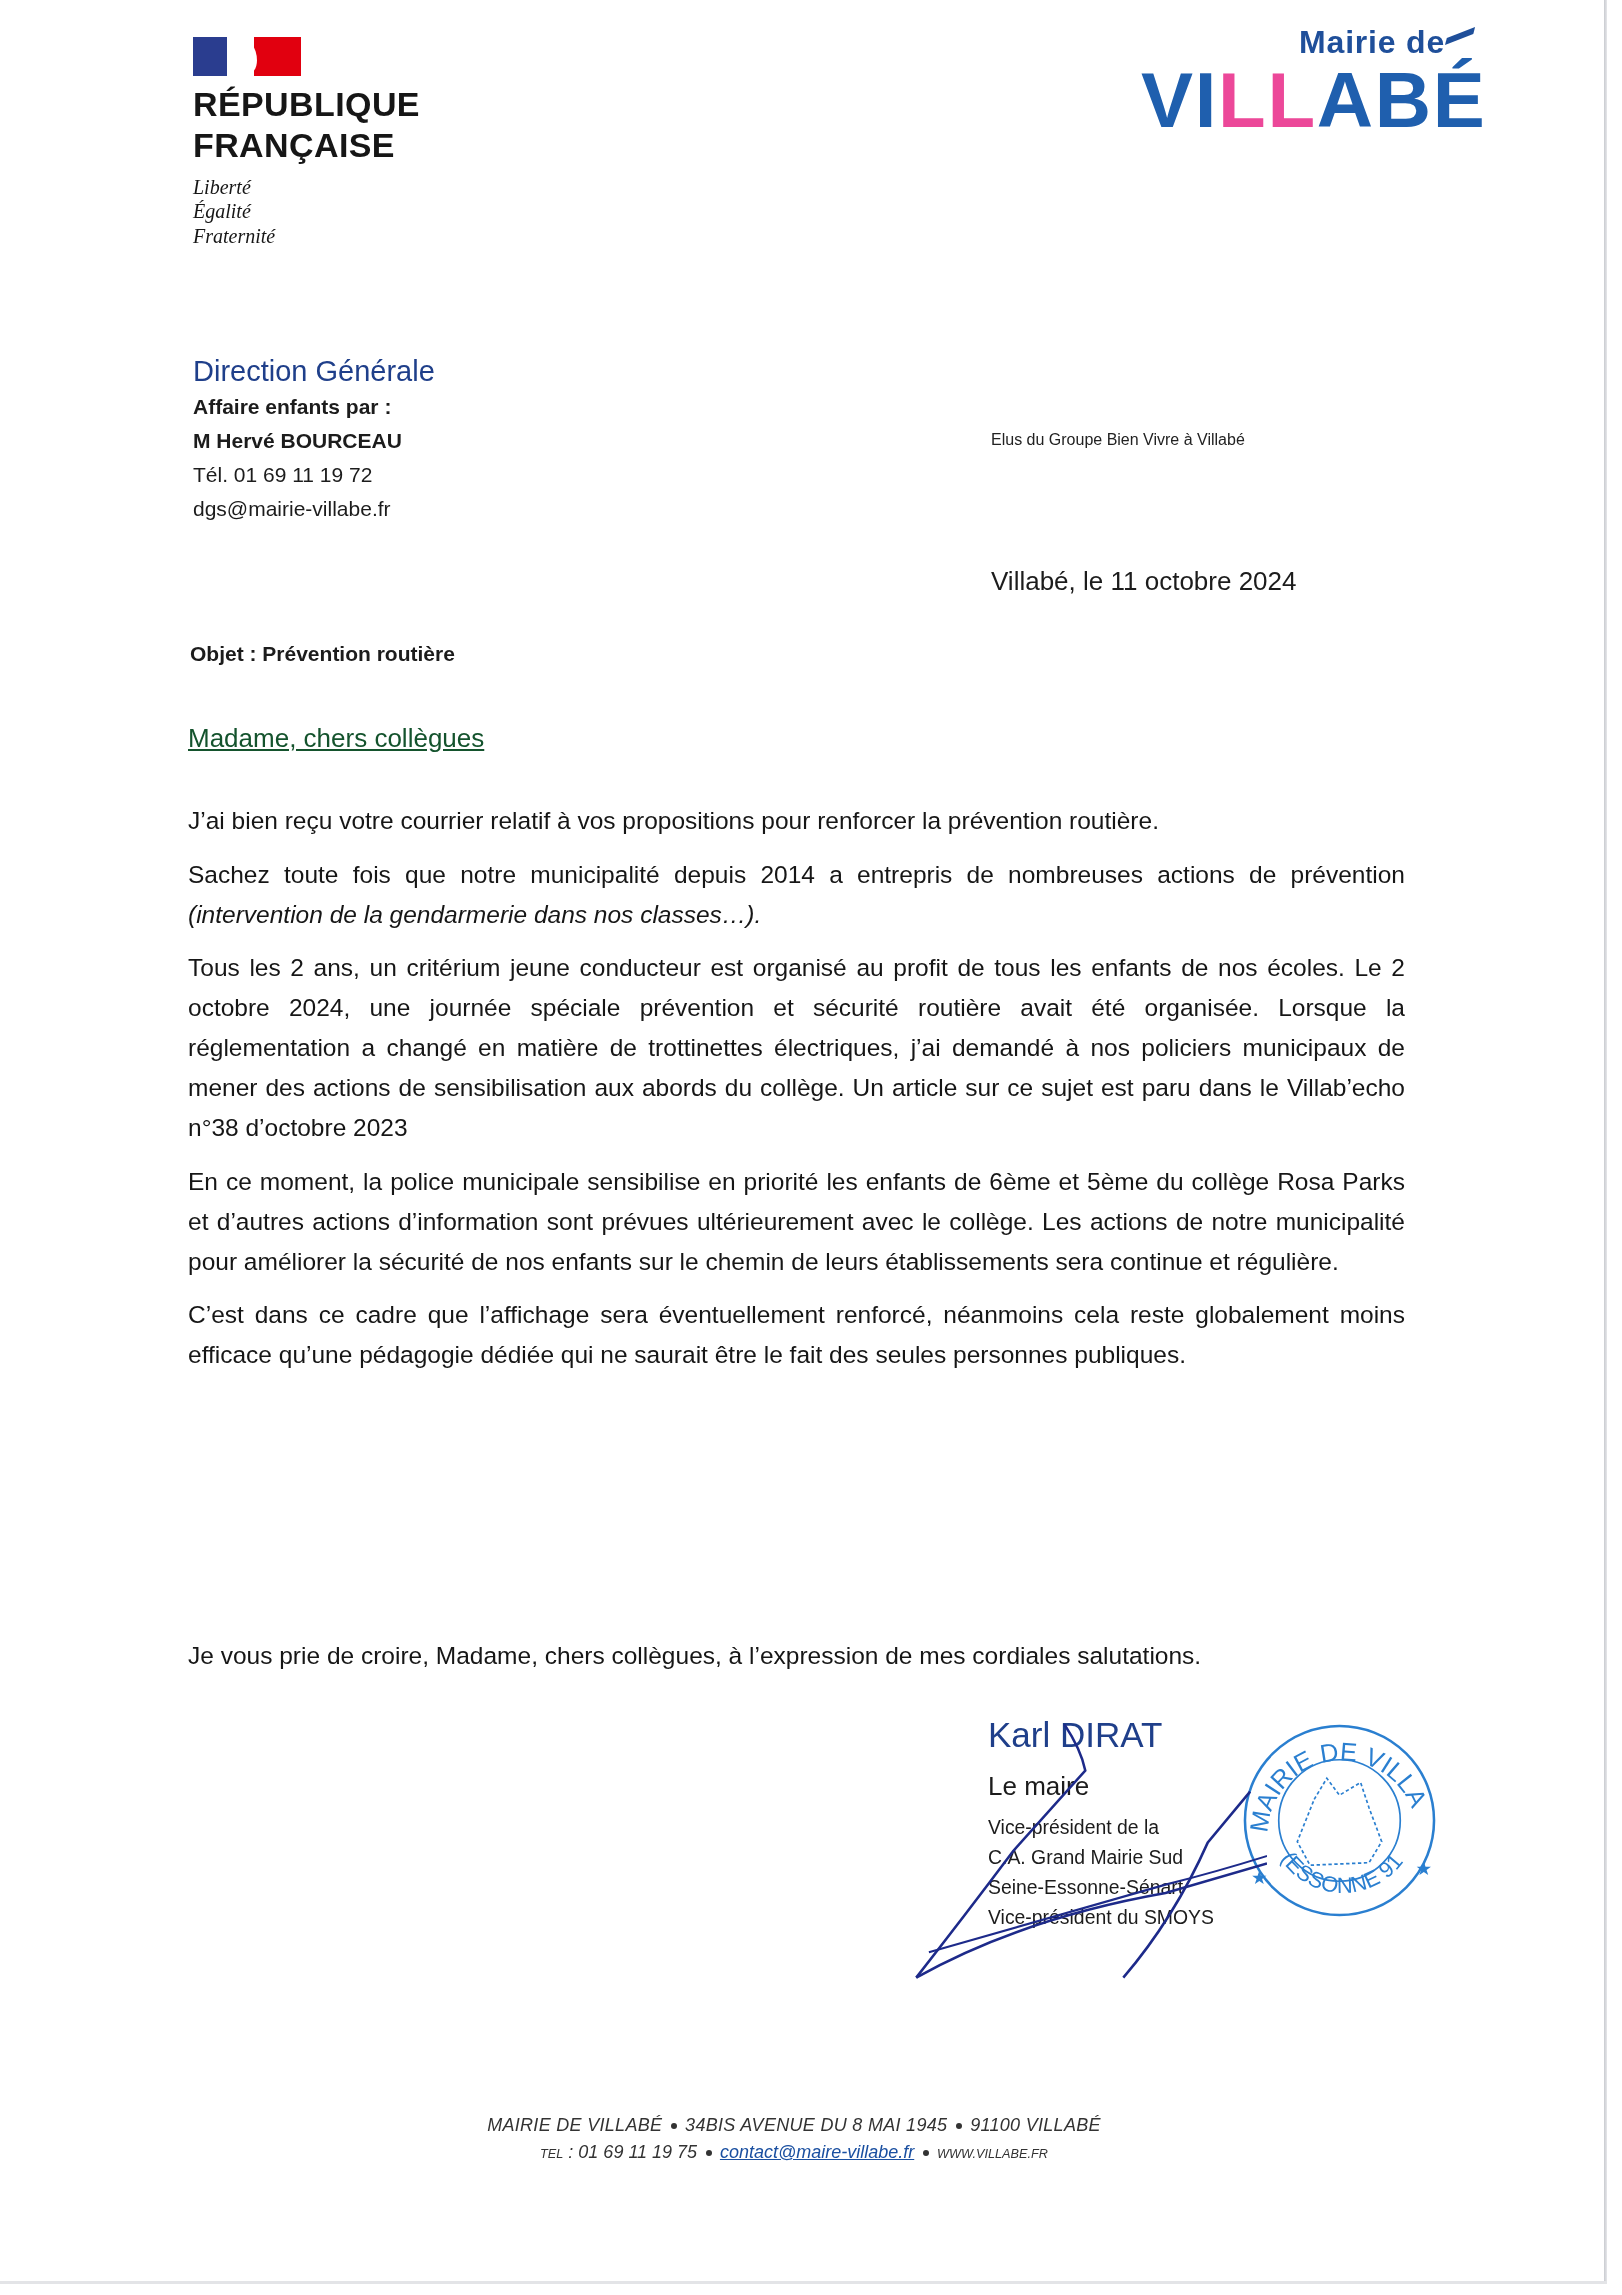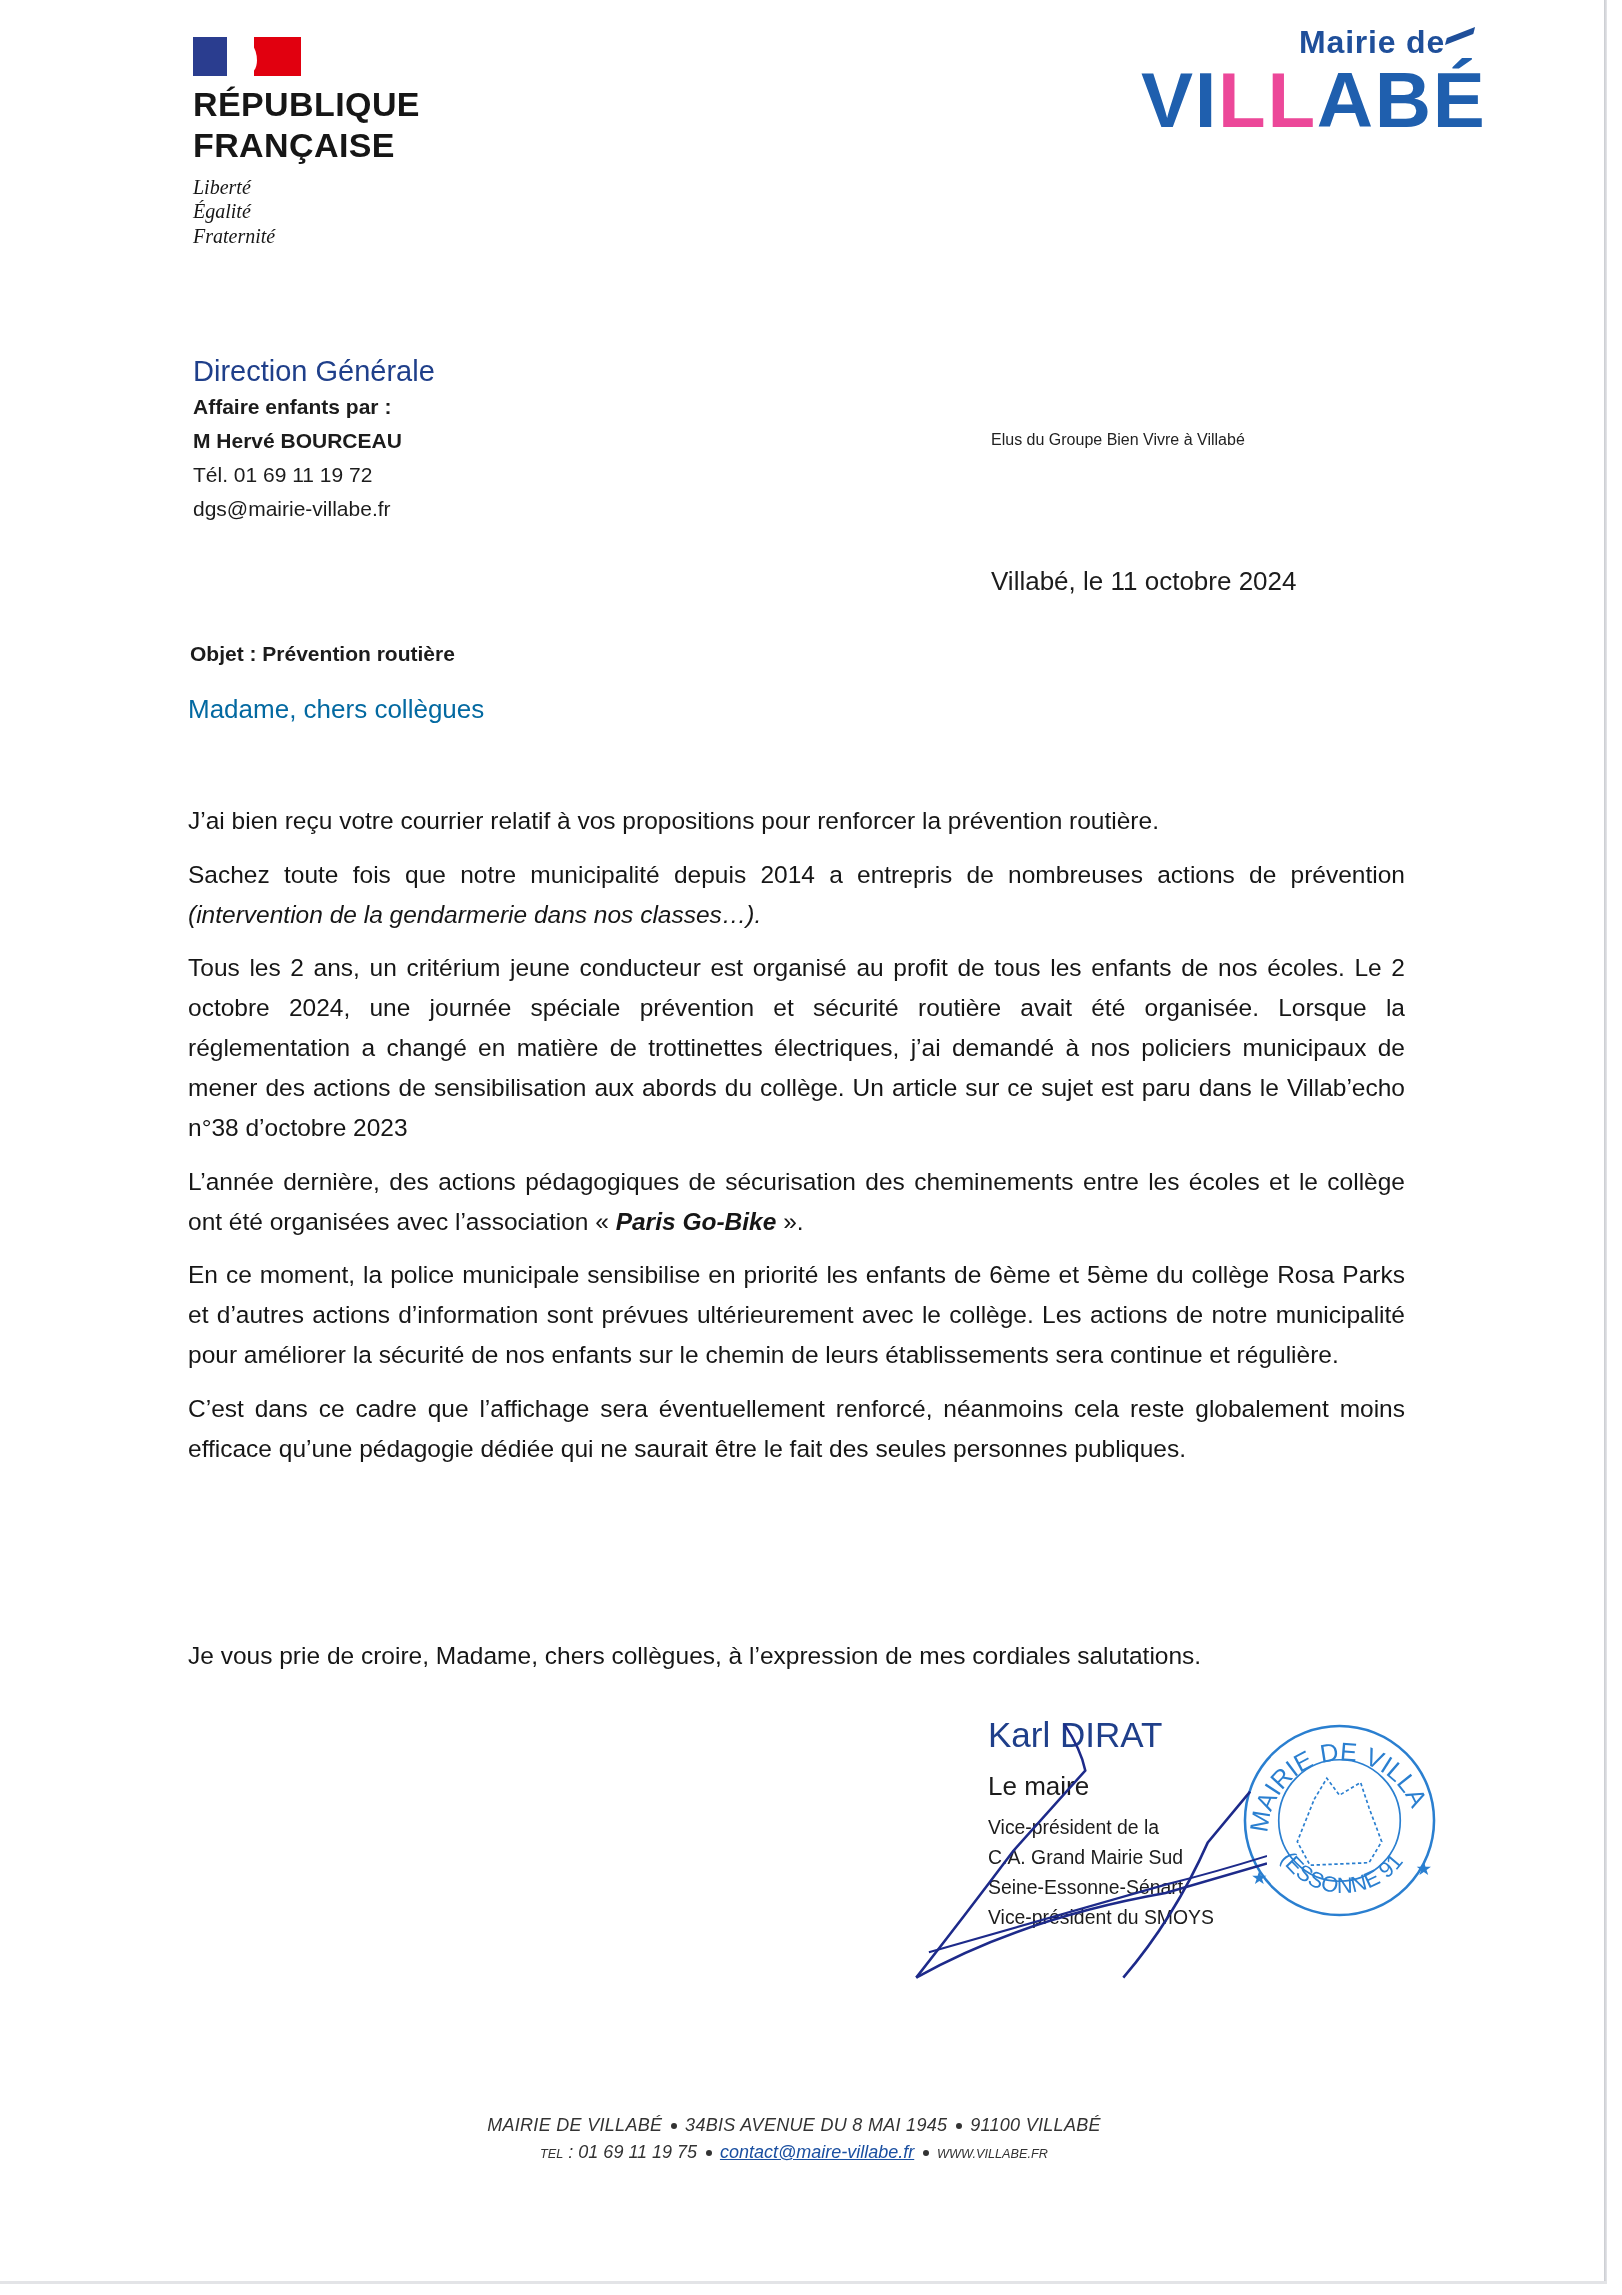--- a/index.html
+++ b/index.html
@@ -31,21 +31,21 @@
   
   .sender { position: absolute; left: 193px; top: 353px; }
   .dept { font-size: 29px; color: #1f3f8a; line-height: 37px; }
   .sender-line { font-size: 21px; line-height: 34px; color: #1c1c1c; }
   .sender-line.bold { font-weight: 700; }
 
   .recipient { position: absolute; left: 991px; top: 431px; font-size: 16px; color: #222; }
   .date { position: absolute; left: 991px; top: 566px; font-size: 26px; color: #1c1c1c; }
 
   .subject { position: absolute; left: 190px; top: 642px; font-size: 21px; font-weight: 700; color: #1c1c1c; }
-  .salutation { position: absolute; left: 188px; top: 694px; font-size: 26px; color: #0369a1; }
+  .salutation { position: absolute; left: 188px; top: 723px; font-size: 26px; color: #14532d; text-decoration: underline; }
 
   .body { position: absolute; left: 188px; top: 801px; width: 1217px; font-size: 24.5px; line-height: 40px; color: #161616; }
   .body p { margin: 0 0 13.5px 0; text-align: justify; }
   .body p.single { text-align-last: left; }
   .body .italic { font-style: italic; }
   .body .bolditalic { font-weight: 700; font-style: italic; }
 
   .closing { position: absolute; left: 188px; top: 1642px; font-size: 24.5px; color: #161616; }
 
   
@@ -104,21 +104,20 @@
   <div class="recipient">Elus du Groupe Bien Vivre à Villabé</div>
   <div class="date">Villabé, le 11 octobre 2024</div>
 
   <div class="subject">Objet : Prévention routière</div>
   <div class="salutation">Madame, chers collègues</div>
 
   <div class="body">
     <p class="single">J’ai bien reçu votre courrier relatif à vos propositions pour renforcer la prévention routière.</p>
     <p><span>Sachez toute fois que notre municipalité depuis 2014 a entrepris de nombreuses actions de prévention </span><span class="italic">(intervention de la gendarmerie dans nos classes…).</span></p>
     <p>Tous les 2 ans, un critérium jeune conducteur est organisé au profit de tous les enfants de nos écoles. Le 2 octobre 2024, une journée spéciale prévention et sécurité routière avait été organisée. Lorsque la réglementation a changé en matière de trottinettes électriques, j’ai demandé à nos policiers municipaux de mener des actions de sensibilisation aux abords du collège. Un article sur ce sujet est paru dans le Villab’echo n°38 d’octobre 2023</p>
-    <p><span>L’année dernière, des actions pédagogiques de sécurisation des cheminements entre les écoles et le collège ont été organisées avec l’association « </span><span class="bolditalic">Paris Go-Bike</span><span> ».</span></p>
     <p>En ce moment, la police municipale sensibilise en priorité les enfants de 6ème et 5ème du collège Rosa Parks et d’autres actions d’information sont prévues ultérieurement avec le collège. Les actions de notre municipalité pour améliorer la sécurité de nos enfants sur le chemin de leurs établissements sera continue et régulière.</p>
     <p>C’est dans ce cadre que l’affichage sera éventuellement renforcé, néanmoins cela reste globalement moins efficace qu’une pédagogie dédiée qui ne saurait être le fait des seules personnes publiques.</p>
   </div>
 
   <div class="closing">Je vous prie de croire, Madame, chers collègues, à l’expression de mes cordiales salutations.</div>
 
   <div class="sig-name">Karl DIRAT</div>
   <div class="sig-title">Le maire</div>
   <div class="sig-roles">
     <div>Vice-président de la</div>

